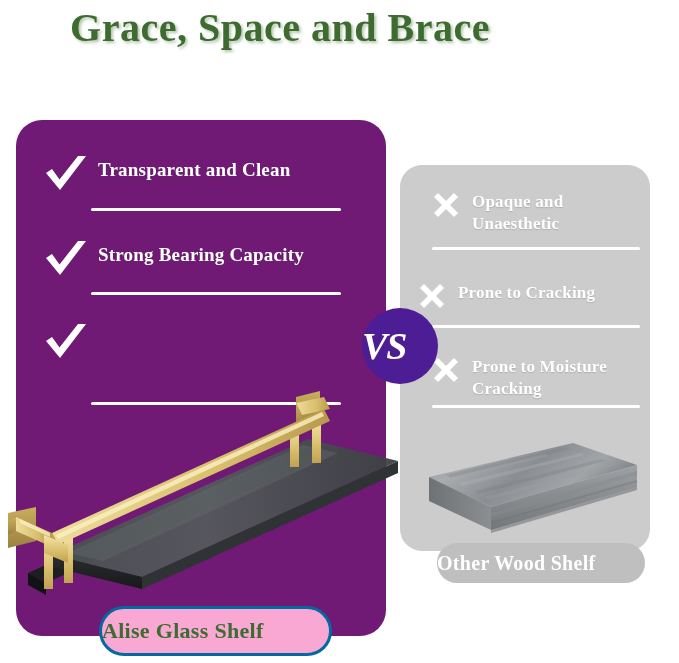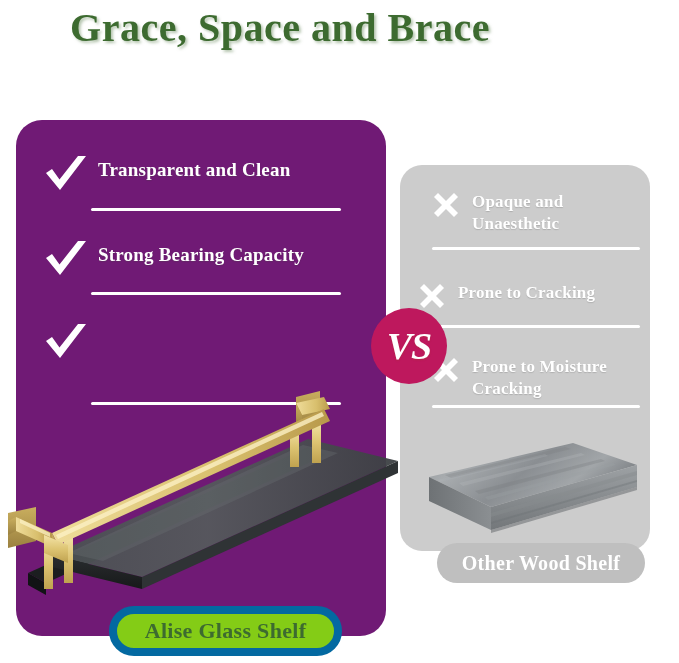--- a/index.html
+++ b/index.html
@@ -129,30 +129,30 @@
     background: #ffffff;
     border-radius: 2px;
   }
   .dgr1 { top: 82px; }
   .dgr2 { top: 160px; }
   .dgr3 { top: 240px; }
 
   
   .vs-badge {
     position: absolute;
-    left: 371px;
+    left: 362px;
     top: 308px;
     width: 76px;
     height: 76px;
     border-radius: 50%;
-    background: #be185d;
+    background: #4c1d95;
     z-index: 6;
     display: flex;
     align-items: center;
-    justify-content: center;
+    justify-content: flex-start;
   }
   .vs-text {
     color: #ffffff;
     font-family: "Liberation Serif", serif;
     font-weight: bold;
     font-size: 38px;
     letter-spacing: -1px;
     line-height: 1;
     font-style: italic;
     text-shadow: 0 1px 2px rgba(150,80,10,0.25);
@@ -175,30 +175,29 @@
     height: 115px;
     z-index: 4;
   }
 
   
   .pill {
     position: absolute;
     box-sizing: border-box;
     display: flex;
     align-items: center;
-    justify-content: center;
     z-index: 7;
   }
   .pill-glass {
-    left: 109px;
+    left: 99px;
     top: 606px;
     width: 233px;
     height: 50px;
-    background: #84cc16;
-    border: 8px solid #0369a1;
+    background: #f9a8d4;
+    border: 3px solid #0369a1;
     border-radius: 25px;
   }
   .pill-glass .pill-text {
     color: #3d6b30;
     font-family: "Liberation Serif", serif;
     font-weight: bold;
     font-size: 22px;
     letter-spacing: 0.3px;
   }
   .pill-wood {

